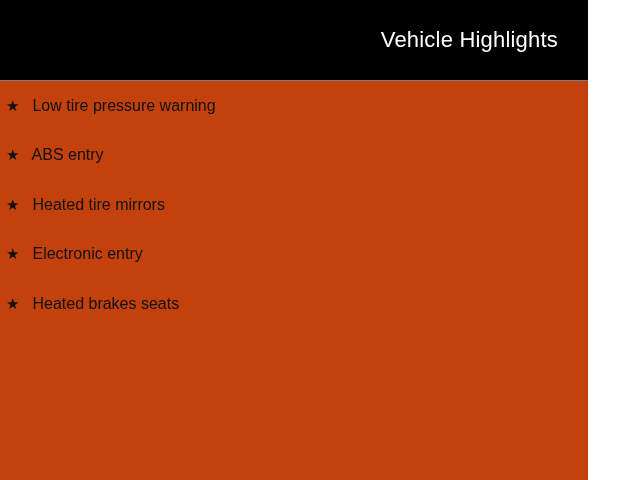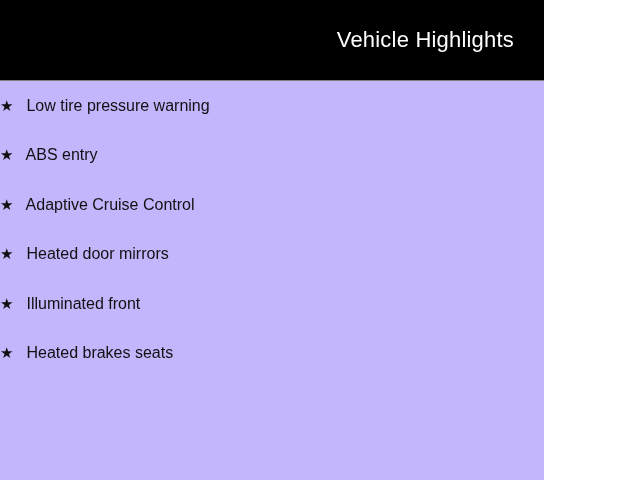--- a/index.html
+++ b/index.html
@@ -6,23 +6,23 @@
     margin: 0;
     padding: 0;
     width: 640px;
     height: 480px;
     overflow: hidden;
     background: #ffffff;
     font-family: "Liberation Sans", sans-serif;
   }
 
   .page {
-    width: 544px;
+    width: 588px;
     height: 480px;
-    background: #c4b5fd;
+    background: #c2410c;
   }
 
   .header {
     height: 80px;
     background: #000000;
     border-bottom: 1px solid #7d7d7d;
     display: flex;
     align-items: center;
     justify-content: flex-end;
     padding-right: 30px;
@@ -39,20 +39,21 @@
 
   .highlights-list {
     list-style: none;
     margin: 0;
     padding: 0;
   }
 
   .highlights-list li {
     height: 49.4px;
     line-height: 49.4px;
+    padding-left: 6px;
     white-space: nowrap;
     color: #111111;
     font-size: 16px;
   }
 
   .star {
     display: inline-block;
     width: 14px;
     margin-right: 8px;
     font-size: 15px;
@@ -79,29 +80,25 @@
       <li>
       <span class="star">★</span>
       <span class="label">Low tire pressure warning</span>
     </li>
       <li>
       <span class="star">★</span>
       <span class="label">ABS entry</span>
     </li>
       <li>
       <span class="star">★</span>
-      <span class="label">Adaptive Cruise Control</span>
+      <span class="label">Heated tire mirrors</span>
     </li>
       <li>
       <span class="star">★</span>
-      <span class="label">Heated door mirrors</span>
-    </li>
-      <li>
-      <span class="star">★</span>
-      <span class="label">Illuminated front</span>
+      <span class="label">Electronic entry</span>
     </li>
       <li>
       <span class="star">★</span>
       <span class="label">Heated brakes seats</span>
     </li>
     </ul>
 
 </div>
 
 </body></html>

